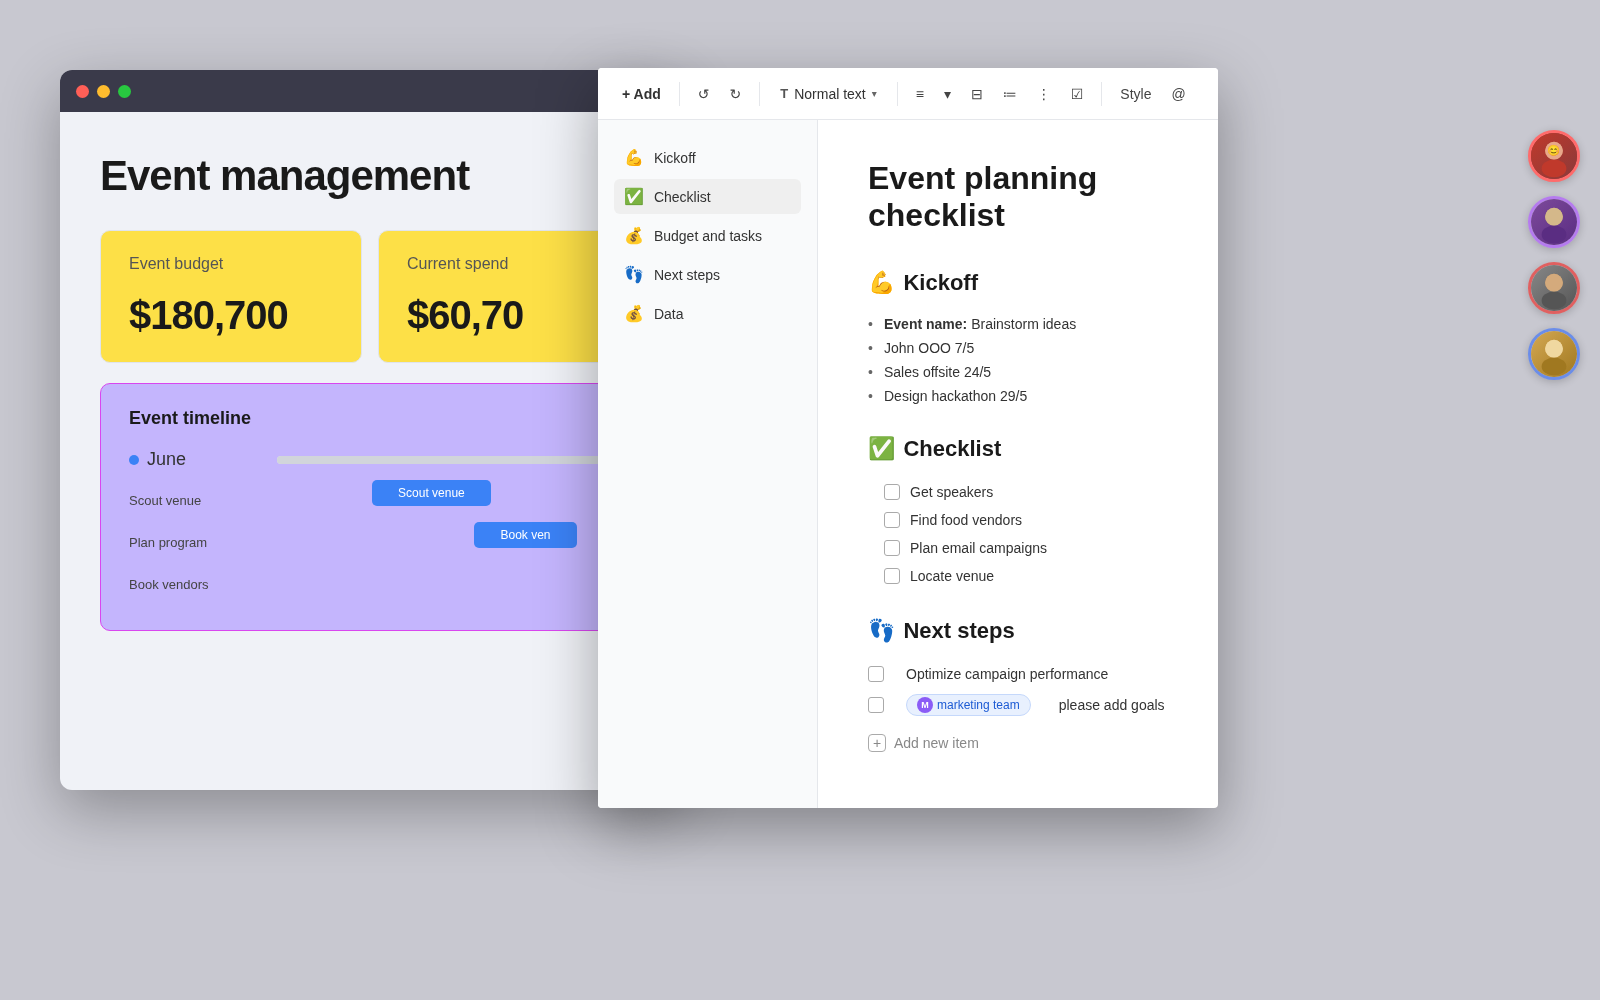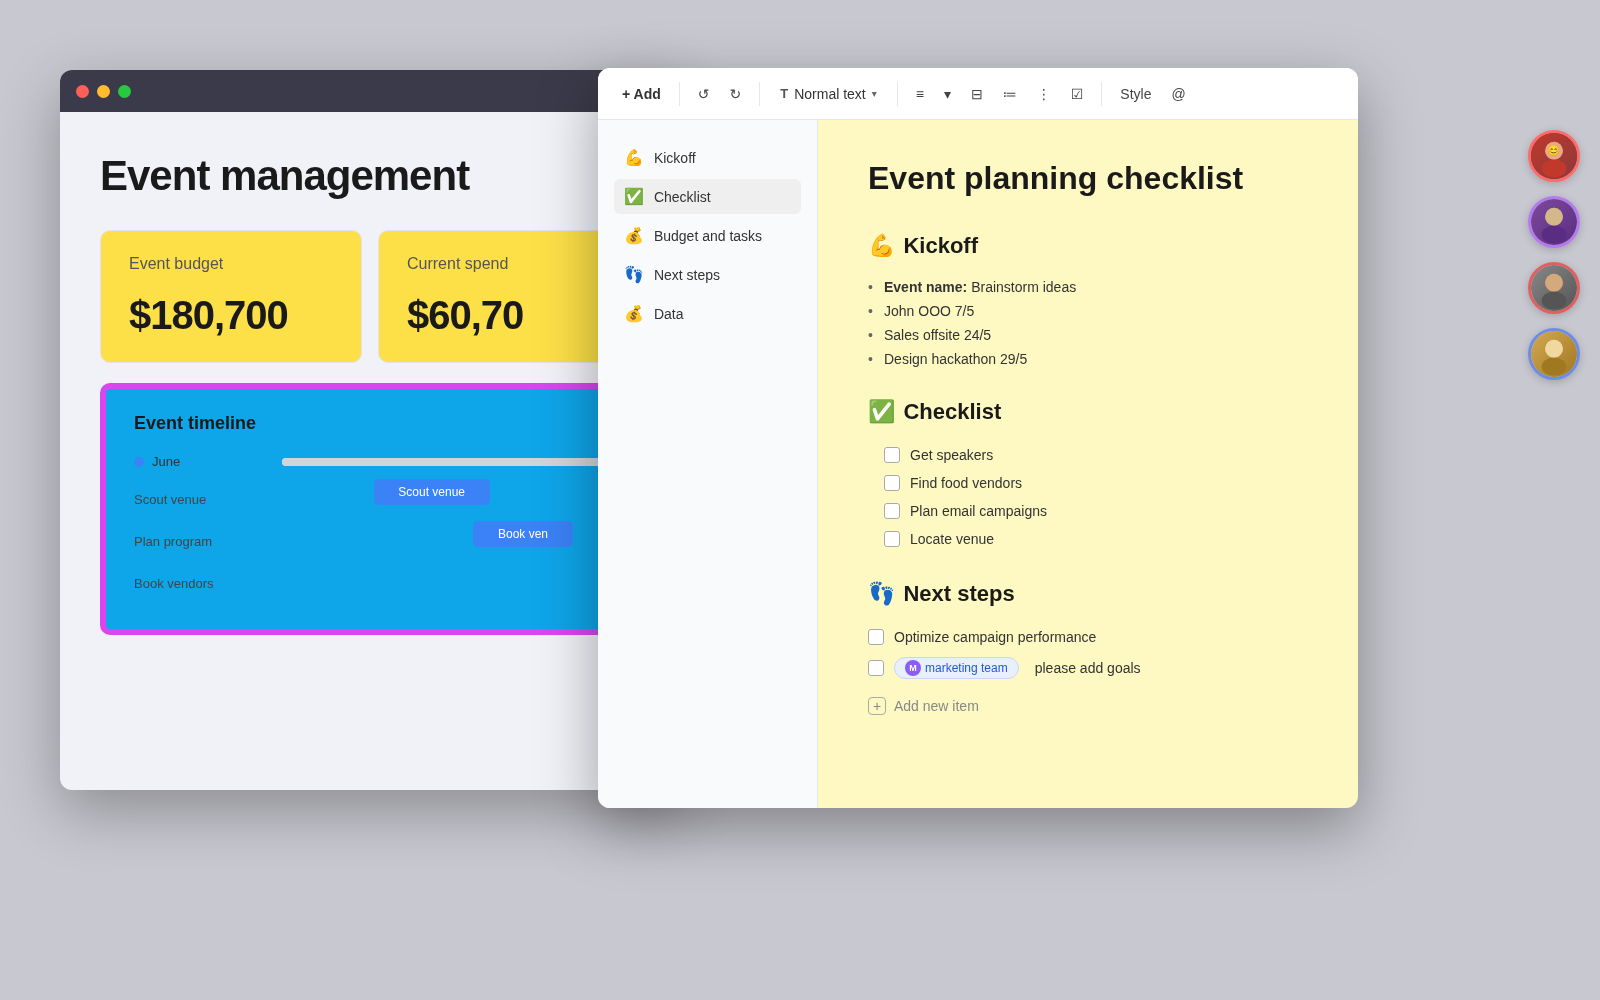--- a/index.html
+++ b/index.html
@@ -79,24 +79,24 @@
     }
 
     .stat-card-value {
       font-size: 40px;
       font-weight: 600;
       color: #1a1a1a;
       letter-spacing: -1px;
     }
 
     .timeline-card {
-      background: #0ea5e9;
+      background: #c4b5fd;
       border-radius: 10px;
       padding: 24px 28px;
-      border: 6px solid #d946ef;
+      border: 1px solid #d946ef;
     }
 
     .timeline-title {
       font-size: 18px;
       font-weight: 600;
       color: #1a1a1a;
       margin-bottom: 20px;
     }
 
     .month-label-row {
@@ -107,21 +107,21 @@
 
     .month-dot {
       width: 10px;
       height: 10px;
       border-radius: 50%;
       background: #3b82f6;
       margin-right: 8px;
     }
 
     .month-name {
-      font-size: 13px;
+      font-size: 18px;
       color: #333;
       width: 130px;
     }
 
     .month-track {
       flex: 1;
       height: 8px;
       background: #e5e7eb;
       border-radius: 4px;
       position: relative;
@@ -167,24 +167,24 @@
     }
 
     .bar-scout { left: 30%; width: 35%; }
     .bar-book { left: 60%; width: 30%; }
 
     
     .right-window {
       position: absolute;
       left: 598px;
       top: 68px;
-      width: 760px;
+      width: 620px;
       height: 740px;
-      background: #fef9c3;
-      border-radius: 12px;
+      background: #ffffff;
+      border-radius: 4px;
       overflow: hidden;
       box-shadow: 0 20px 60px rgba(0,0,0,0.35);
     }
 
     .editor-toolbar {
       background: white;
       border-bottom: 1px solid #e5e7eb;
       height: 52px;
       display: flex;
       align-items: center;
@@ -328,21 +328,21 @@
       height: 16px;
       border: 1.5px solid #aaa;
       border-radius: 3px;
       flex-shrink: 0;
       background: white;
     }
 
     .next-steps-item {
       display: flex;
       align-items: center;
-      gap: 10px;
+      gap: 22px;
       padding: 6px 0;
       font-size: 14px;
       color: #333;
     }
 
     .mention-tag {
       background: #e8f0fe;
       border: 1px solid #c5d8fb;
       border-radius: 12px;
       padding: 2px 10px;

